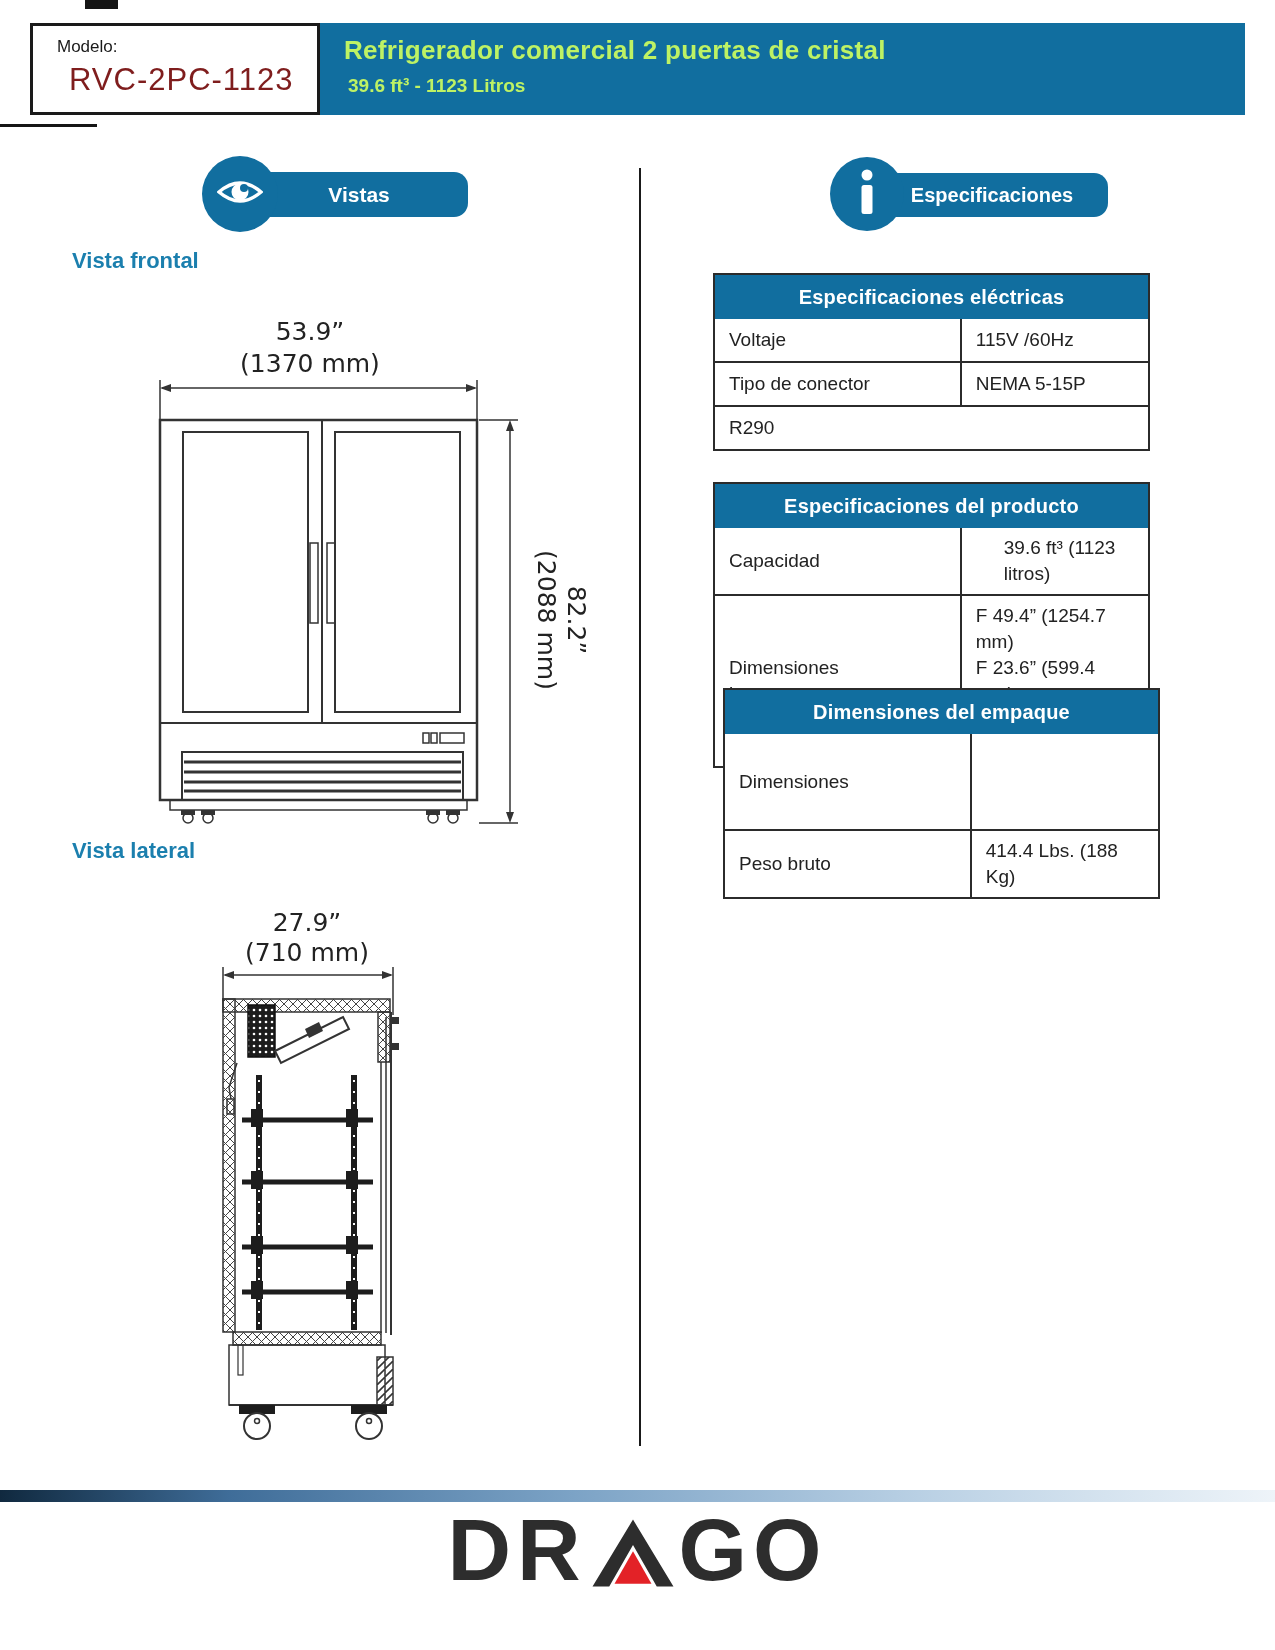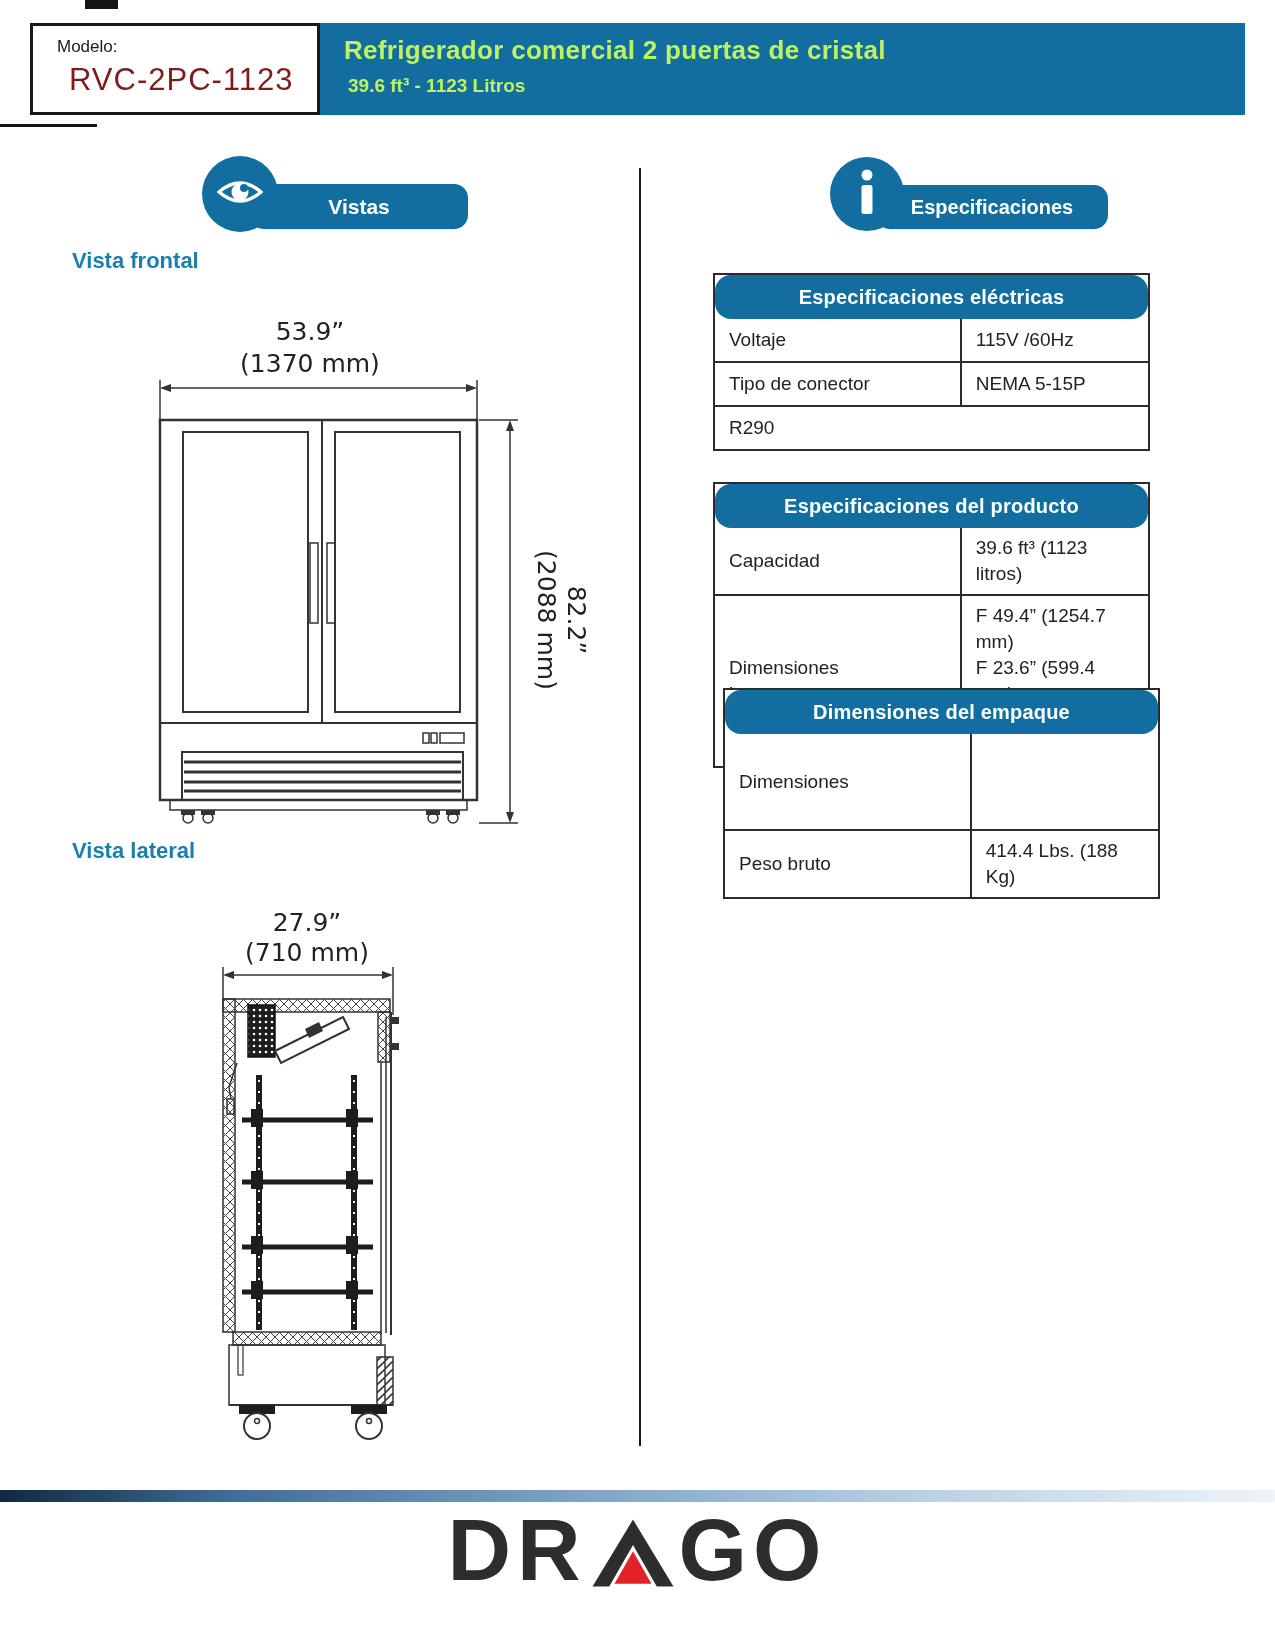--- a/index.html
+++ b/index.html
@@ -12,30 +12,30 @@
   .model-box{left:30px;top:23px;width:290px;height:92px;border:3px solid #1a1a1a;background:#fff;}
   .model-label{position:absolute;left:24px;top:11px;font-size:17px;color:#1a1a1a;}
   .model-value{position:absolute;left:36px;top:36px;font-size:31px;letter-spacing:1px;color:#7f1d1d;}
   .banner{left:320px;top:23px;width:925px;height:92px;background:#116e9f;color:#bef264;}
   .banner-title{position:absolute;left:24px;top:12px;font-size:26px;font-weight:700;letter-spacing:.3px;}
   .banner-sub{position:absolute;left:28px;top:52px;font-size:19px;font-weight:600;}
 
   
   .badge-circle{border-radius:50%;background:#116e9f;display:flex;align-items:center;justify-content:center;}
   .badge-pill{background:#116e9f;border-radius:14px;display:flex;align-items:center;justify-content:center;
-              color:#fff;font-weight:700;margin-top:12px;}
+              color:#fff;font-weight:700;}
   .section-heading{font-size:22px;font-weight:700;color:#1b7fae;}
 
   
   .divider{left:639px;top:168px;width:2px;height:1278px;background:#1a1a1a;}
 
   
   .spec-table{left:713px;width:437px;border:2.5px solid #2b2b2b;background:#fff;}
   .st-header{background:#116e9f;color:#fff;font-weight:700;font-size:20px;text-align:center;
-             height:44px;line-height:44px;letter-spacing:.2px;border-radius:16px;}
+             height:44px;line-height:44px;letter-spacing:.2px;}
   .st-row{display:grid;grid-template-columns:57% 43%;border-top:2px solid #2b2b2b;}
   .st-cell{padding:7px 20px 7px 14px;font-size:19px;line-height:26px;color:#222;
            display:flex;flex-direction:column;justify-content:center;white-space:pre-line;}
   .st-label{border-right:2px solid #2b2b2b;}
   .r-tall .st-cell{min-height:81px;}
   .r-std .st-cell{min-height:28px;}
 
   
   .dim-text{font-family:"DejaVu Sans","Liberation Sans",sans-serif;font-size:25px;fill:#222;}
   svg .ln{stroke:#333;fill:none;}
@@ -255,21 +255,21 @@
       <div class="st-cell st-label">Tipo de conector</div>
       <div class="st-cell">NEMA 5-15P</div>
     </div>
     <div class="st-row r-std">
       <div class="st-cell">R290</div>
     </div>
   </div>
 
   <div class="abs spec-table" style="top:482px;">
     <div class="st-header">Especificaciones del producto</div>
-    <div class="st-row r-std" style="border-top:none;">
+    <div class="st-row r-std" style="border-top:none;gap:28px;">
       <div class="st-cell st-label">Capacidad</div>
       <div class="st-cell">39.6 ft³ (1123 litros)</div>
     </div>
     <div class="st-row r-tall">
       <div class="st-cell st-label">Dimensiones
 internas</div>
       <div class="st-cell">F 49.4” (1254.7 mm)
 F 23.6” (599.4 mm)
 A 58.8” (1493.5 mm)</div>
     </div>

